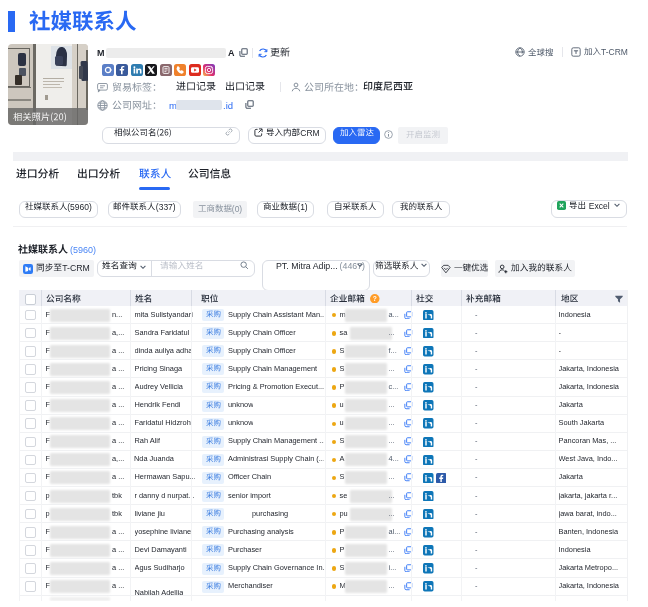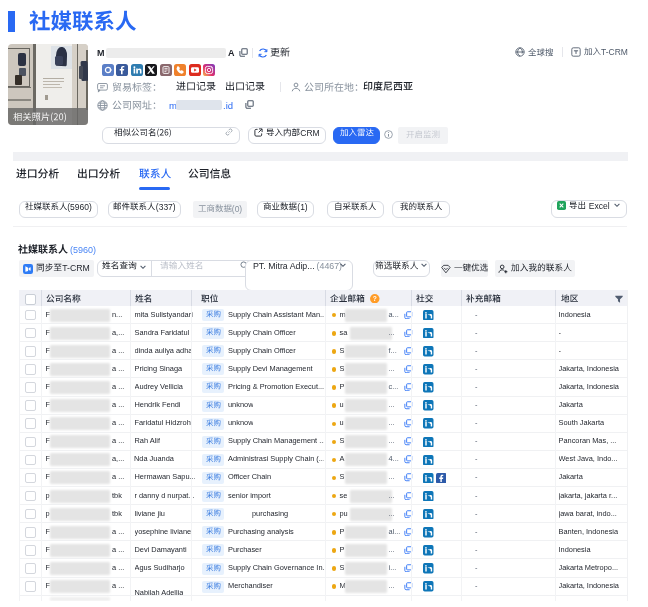--- a/index.html
+++ b/index.html
@@ -354,21 +354,21 @@
           <path fill="#b9bec8" d="M0.9 0.9C1.4 1.3 2.0 1.9 2.2 2.3L2.7 1.8C2.4 1.5 1.8 0.9 1.3 0.5ZM0.4 3.1V3.7H1.7V6.9C1.7 7.3 1.4 7.5 1.3 7.6C1.4 7.8 1.5 8.0 1.6 8.2C1.7 8.0 1.9 7.8 3.4 6.7C3.3 6.6 3.2 6.3 3.2 6.1L2.3 6.8V3.1ZM4.3 5.8H7.0V6.5H4.3ZM4.3 5.4V4.7H7.0V5.4ZM5.3 0.3V1.0H3.3V1.5H5.3V2.1H3.5V2.6H5.3V3.2H3.1V3.7H8.4V3.2H6.0V2.6H7.8V2.1H6.0V1.5H8.1V1.0H6.0V0.3ZM3.7 4.2V8.3H4.3V7.0H7.0V7.6C7.0 7.7 7.0 7.8 6.9 7.8C6.8 7.8 6.3 7.8 5.9 7.8C6.0 7.9 6.1 8.2 6.1 8.3C6.7 8.3 7.1 8.3 7.3 8.2C7.6 8.1 7.7 7.9 7.7 7.6V4.2Z M15.1 3.8V6.9H15.6V3.8ZM16.2 3.4V7.6C16.2 7.7 16.2 7.7 16.1 7.7C15.9 7.7 15.6 7.7 15.2 7.7C15.3 7.9 15.4 8.1 15.4 8.3C15.9 8.3 16.2 8.3 16.4 8.2C16.7 8.1 16.7 7.9 16.7 7.6V3.4ZM9.3 4.8C9.4 4.7 9.6 4.7 9.9 4.7H10.6V5.9C10.0 6.0 9.5 6.1 9.1 6.2L9.2 6.8L10.6 6.5V8.3H11.2V6.3L11.9 6.1L11.8 5.6L11.2 5.7V4.7H11.9V4.1H11.2V2.7H10.6V4.1H9.8C10.1 3.5 10.3 2.7 10.5 2.0H11.9V1.4H10.6C10.7 1.1 10.7 0.8 10.8 0.5L10.1 0.4C10.1 0.7 10.1 1.1 10.0 1.4H9.1V2.0H9.9C9.7 2.7 9.6 3.3 9.5 3.5C9.4 3.9 9.3 4.2 9.1 4.2C9.2 4.4 9.3 4.7 9.3 4.8ZM14.4 0.3C13.9 1.2 12.8 2.1 11.7 2.6C11.9 2.7 12.1 2.9 12.2 3.1C12.4 2.9 12.6 2.8 12.8 2.7V3.0H16.1V2.6C16.3 2.7 16.5 2.9 16.8 3.0C16.8 2.8 17.0 2.6 17.2 2.5C16.3 2.1 15.4 1.6 14.8 0.8L15.0 0.6ZM13.1 2.5C13.6 2.1 14.1 1.7 14.4 1.3C14.9 1.8 15.4 2.1 15.9 2.5ZM14.0 4.1V4.8H12.8V4.1ZM12.3 3.6V8.3H12.8V6.5H14.0V7.7C14.0 7.7 14.0 7.8 14.0 7.8C13.9 7.8 13.6 7.8 13.4 7.8C13.5 7.9 13.5 8.2 13.5 8.3C13.9 8.3 14.2 8.3 14.4 8.2C14.5 8.1 14.6 7.9 14.6 7.7V3.6ZM12.8 5.3H14.0V6.0H12.8Z M20.0 1.1C20.5 1.5 21.0 2.0 21.4 2.5C20.8 5.0 19.7 6.8 17.8 7.8C17.9 7.9 18.2 8.2 18.4 8.3C20.1 7.3 21.2 5.7 21.9 3.4C22.9 5.1 23.5 7.2 25.5 8.3C25.5 8.1 25.7 7.7 25.8 7.5C22.9 5.8 23.2 2.5 20.4 0.5Z M28.8 2.7C28.7 3.8 28.5 4.7 28.2 5.5C28.0 5.3 27.6 5.1 27.4 4.9C27.5 4.2 27.7 3.5 27.9 2.7ZM26.7 5.1C27.1 5.4 27.6 5.7 28.0 6.1C27.6 6.9 27.1 7.5 26.4 7.8C26.6 7.9 26.7 8.2 26.8 8.3C27.5 7.9 28.0 7.3 28.5 6.5C28.8 6.8 29.0 7.0 29.2 7.3L29.6 6.7C29.4 6.5 29.1 6.2 28.7 5.9C29.1 4.9 29.4 3.7 29.4 2.2L29.1 2.1L29.0 2.1H28.0C28.1 1.5 28.2 0.9 28.3 0.4L27.7 0.3C27.6 0.9 27.5 1.5 27.4 2.1H26.5V2.7H27.3C27.1 3.6 26.9 4.5 26.7 5.1ZM29.6 7.5V8.1H34.5V7.5H32.5V5.4H34.1V4.8H32.5V2.9H34.3V2.3H32.5V0.4H31.8V2.3H30.7C30.8 1.9 30.9 1.4 31.0 0.9L30.4 0.8C30.2 2.0 29.9 3.2 29.3 4.0C29.5 4.1 29.8 4.3 29.9 4.4C30.1 4.0 30.3 3.5 30.5 2.9H31.8V4.8H30.1V5.4H31.8V7.5Z M37.1 3.1C37.5 3.4 38.0 3.8 38.4 4.1C37.4 4.7 36.3 5.1 35.2 5.3C35.3 5.4 35.5 5.7 35.5 5.9C36.0 5.8 36.5 5.6 37.0 5.5V8.3H37.6V7.9H41.5V8.3H42.2V4.7H38.7C40.2 3.9 41.4 2.8 42.1 1.5L41.7 1.2L41.6 1.2H38.5C38.7 1.0 38.9 0.7 39.1 0.5L38.3 0.3C37.8 1.2 36.8 2.1 35.4 2.8C35.6 2.9 35.8 3.1 35.9 3.3C36.7 2.9 37.4 2.4 37.9 1.8H41.2C40.7 2.6 39.9 3.2 39.0 3.8C38.6 3.4 38.1 3.0 37.6 2.7ZM41.5 7.3H37.6V5.3H41.5Z"></path>
         </svg>
       </div>
       <div style="position:absolute;right:6px;">
         <svg width="8.5" height="8.5" viewBox="0 0 10 10" fill="none" stroke="#6b7785" stroke-width="1.1">
           <circle cx="4.3" cy="4.3" r="3.2"></circle>
           <path d="M6.8 6.8 9.3 9.3"></path>
         </svg>
       </div>
     </div>
-<div class="b" style="left:245px;top:260px;width:108px;height:31px;justify-content:flex-start;padding-left:7px;">
+<div class="b" style="left:262px;top:260px;width:108px;height:31px;justify-content:flex-start;padding-left:13px;">
       <span style="color:#1d2129;font-size:8.8px;line-height:11px;">PT. Mitra Adip...</span>
       <span style="color:#86909c;font-size:8.8px;line-height:11px;margin-left:2px;">(4467)</span>
       <div style="position:absolute;right:5px;">
         <svg width="8" height="8" viewBox="0 0 10 10" fill="none" stroke="#4e5969" stroke-width="1.3">
           <path d="M2 3.5 5 6.7 8 3.5"></path>
         </svg>
       </div>
     </div>
 <div class="b" style="left:373px;top:260px;width:57px;height:17px;">
       <svg width="43.5" height="11" viewBox="0 0 43.5 11">
@@ -549,21 +549,21 @@
 <div style="position:absolute;left:25.3px;top:364.15000000000003px;width:10.5px;height:10.5px;background:#fff;border:1px solid #d4d7dd;border-radius:2px;"></div>
 <div class="lat" style="left:45.5px;top:363.9px;">F</div>
 <div style="position:absolute;left:50px;top:362.85px;width:60px;height:13px;background:#e4e4e4;border-radius:1px;filter:blur(0.8px);"></div>
 <div class="lat" style="left:112px;top:363.9px;">a ...</div>
 <div class="lat" style="left:134.5px;top:363.9px;max-width:60px;overflow:hidden;">Pricing Sinaga</div>
 <div style="position:absolute;left:202px;top:363.4px;width:22px;height:12px;background:#e7f1fd;border-radius:2px;display:flex;align-items:center;justify-content:center;">
       <svg width="15.0" height="10" viewBox="0 0 15.0 10">
         <path fill="#3a7ce0" d="M6.0 1.4C5.7 2.0 5.3 2.8 4.9 3.3L5.4 3.5C5.7 3.0 6.2 2.3 6.6 1.6ZM1.1 1.9C1.4 2.4 1.7 2.9 1.8 3.3L2.3 3.1C2.2 2.7 1.9 2.2 1.6 1.7ZM3.1 1.6C3.3 2.1 3.5 2.7 3.6 3.0L4.1 2.9C4.1 2.5 3.8 1.9 3.6 1.5ZM6.2 0.4C4.9 0.6 2.6 0.8 0.7 0.9C0.7 1.0 0.8 1.3 0.8 1.4C2.8 1.3 5.1 1.2 6.7 0.9ZM0.4 3.8V4.3H3.0C2.3 5.2 1.2 6.0 0.3 6.4C0.4 6.5 0.6 6.8 0.7 6.9C1.6 6.4 2.7 5.6 3.4 4.7V7.2H4.0V4.6C4.8 5.6 5.8 6.4 6.8 6.9C6.9 6.8 7.1 6.5 7.2 6.4C6.3 6.0 5.2 5.2 4.5 4.3H7.1V3.8H4.0V3.1H3.4V3.8Z M9.1 1.9V3.8C9.1 4.8 9.0 6.1 7.8 6.8C7.9 6.9 8.0 7.1 8.1 7.2C9.4 6.3 9.6 4.9 9.6 3.8V1.9ZM9.4 5.7C9.8 6.1 10.3 6.7 10.5 7.1L10.9 6.8C10.7 6.4 10.2 5.9 9.8 5.5ZM8.1 0.7V5.3H8.6V1.3H10.1V5.3H10.6V0.7ZM11.8 0.3C11.5 1.3 11.1 2.2 10.6 2.8C10.7 2.9 11.0 3.1 11.1 3.2C11.3 2.8 11.6 2.4 11.8 2.0H13.9C13.9 5.1 13.8 6.3 13.5 6.5C13.5 6.6 13.4 6.7 13.3 6.7C13.1 6.7 12.8 6.7 12.3 6.6C12.4 6.8 12.5 7.0 12.5 7.2C12.9 7.2 13.3 7.2 13.5 7.2C13.7 7.1 13.9 7.1 14.0 6.9C14.3 6.5 14.4 5.3 14.5 1.8C14.5 1.7 14.5 1.5 14.5 1.5H12.0C12.1 1.1 12.2 0.8 12.3 0.4ZM12.5 3.7C12.7 4.0 12.8 4.4 12.9 4.7L11.7 4.9C12.0 4.3 12.2 3.5 12.4 2.7L11.9 2.6C11.7 3.4 11.4 4.4 11.3 4.6C11.2 4.9 11.1 5.1 11.0 5.1C11.0 5.2 11.1 5.5 11.1 5.6C11.3 5.5 11.5 5.4 13.0 5.1C13.1 5.3 13.1 5.5 13.1 5.6L13.6 5.4C13.5 5.0 13.2 4.2 12.9 3.6Z"></path>
       </svg>
     </div>
-<div class="lat" style="left:228px;top:363.9px;max-width:96px;overflow:hidden;">Supply Devi Management</div>
+<div class="lat" style="left:228px;top:363.9px;max-width:96px;overflow:hidden;">Supply Chain Management</div>
 <div style="position:absolute;left:331.5px;top:367.2px;width:4.5px;height:4.5px;border-radius:50%;background:#eda712;"></div>
 <div class="lat" style="left:339.5px;top:363.9px;">S</div>
 <div style="position:absolute;left:345.0px;top:362.85px;width:42px;height:13px;background:#e4e4e4;border-radius:1px;filter:blur(0.8px);"></div>
 <div class="lat" style="left:388.5px;top:363.9px;color:#4e5969;">...</div>
 <div style="position:absolute;left:404px;top:364.85px;">
       <svg width="8.5" height="8.5" viewBox="0 0 10 10" fill="none" stroke="#3e7ef7" stroke-width="1.15">
         <rect x="3.1" y="0.9" width="6" height="6" rx="0.9"></rect>
         <path d="M6.6 9.1H2.4C1.6 9.1 1 8.5 1 7.7V3.3"></path>
       </svg>
     </div>

